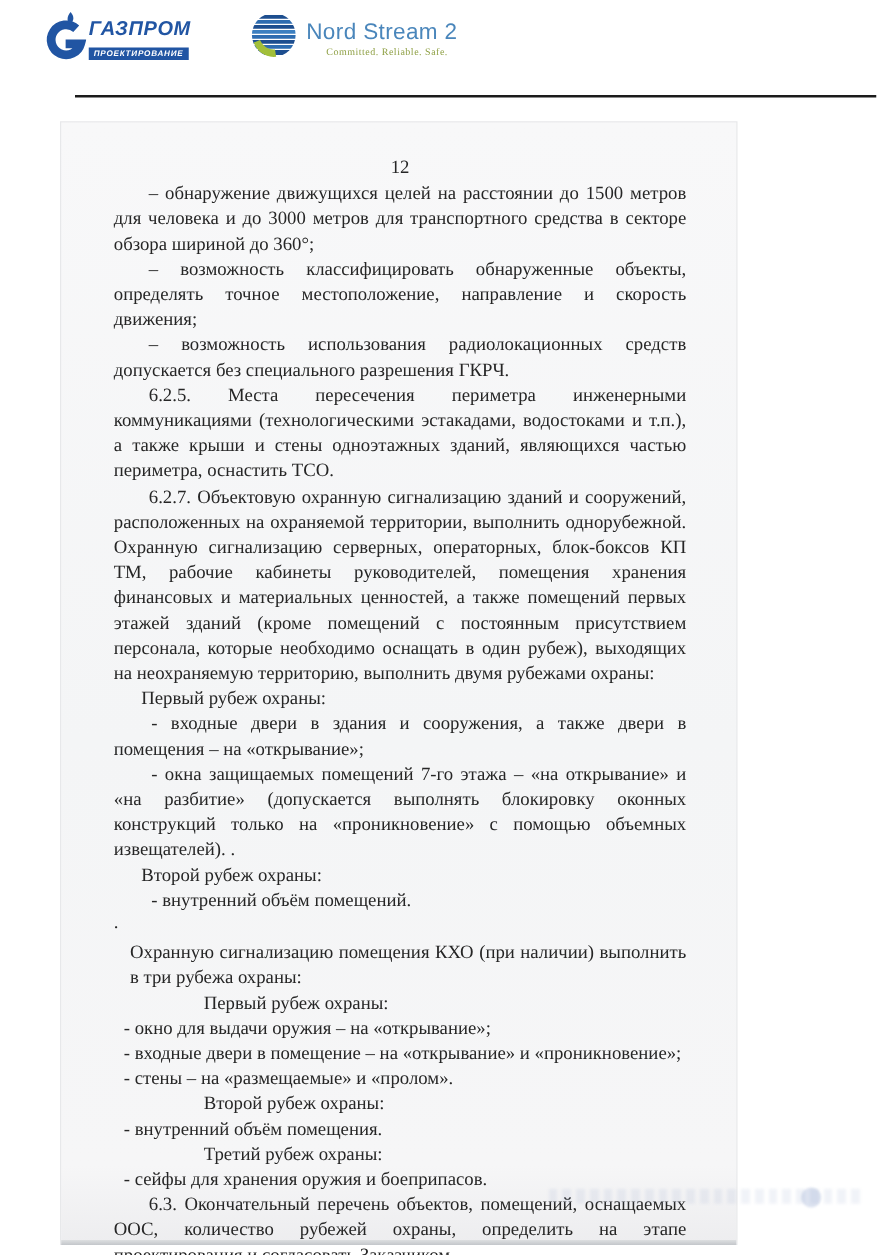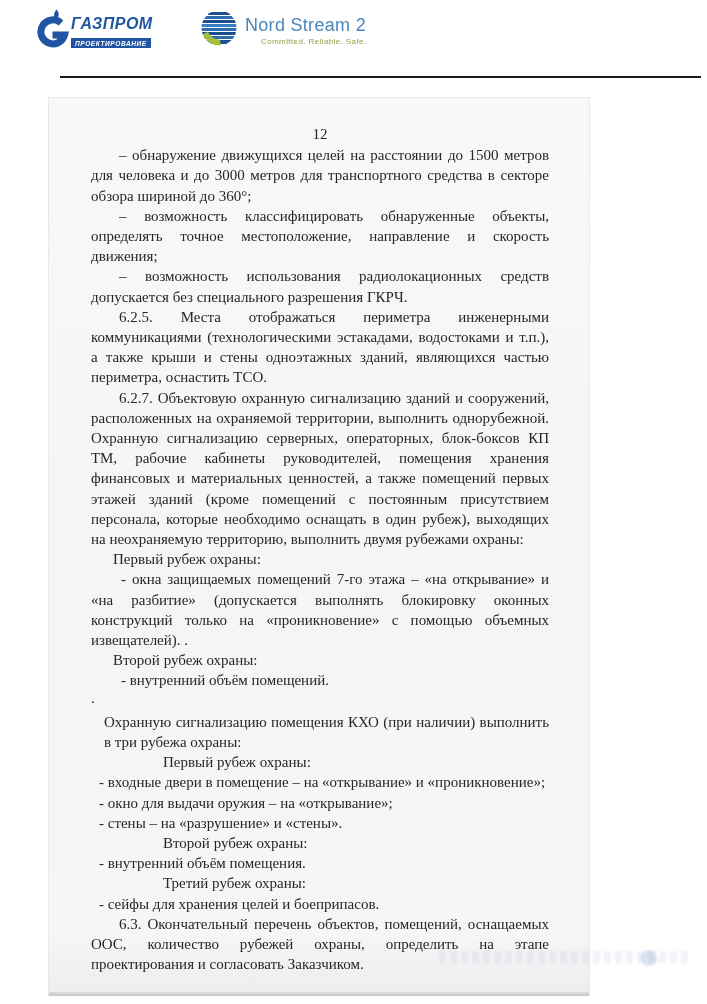--- a/index.html
+++ b/index.html
@@ -28,21 +28,21 @@
     font-size:6.5px;letter-spacing:.6px;padding:2px 4px 1px;line-height:7px;
   }
   .ns{position:absolute;left:201px;top:10px;display:flex;align-items:flex-end;}
   .ns-globe{width:36px;height:36px;flex:0 0 auto;}
   .ns-text{margin-left:8px;margin-top:2px;}
   .ns-name{
     font-family:"Liberation Sans",sans-serif;font-size:18px;color:var(--ns-blue);
     letter-spacing:.3px;line-height:20px;
   }
   .ns-tag{
-    font-family:Liberation Sans, sans-serif;font-size:8px;color:var(--ns-green);
+    font-family:Liberation Serif, serif;font-size:8px;color:var(--ns-green);
     letter-spacing:.4px;margin-top:2px;margin-left:16px;
   }
   .rule{position:absolute;left:60px;top:76px;width:641px;height:2px;background:#1b1b1b;}
   
   .scan{
     position:absolute;left:48px;top:97px;width:542px;height:899px;
     background:linear-gradient(180deg,#f8f8f9 0%,#f4f5f6 55%,#f6f6f7 93%,#ededef 100%);
     border:1px solid #e7e8ea;box-sizing:border-box;
   }
   .scan::after{
@@ -117,36 +117,37 @@
 
   <div class="rule"></div>
 
   <div class="scan">
     <div class="scan-text">
       <p class="pageno">12</p>
       <div>
           <p class="para dash">– обнаружение движущихся целей на расстоянии до 1500 метров для человека и до 3000 метров для транспортного средства в секторе обзора шириной до 360°;</p>
           <p class="para dash">– возможность классифицировать обнаруженные объекты, определять точное местоположение, направление и скорость движения;</p>
           <p class="para dash">– возможность использования радиолокационных средств допускается без специального разрешения ГКРЧ.</p>
-          <p class="para dash">6.2.5. Места отображаться периметра инженерными коммуникациями (технологическими эстакадами, водостоками и т.п.), а также крыши и стены одноэтажных зданий, являющихся частью периметра, оснастить ТСО.</p>
+          <p class="para dash">6.2.5. Места пересечения периметра инженерными коммуникациями (технологическими эстакадами, водостоками и т.п.), а также крыши и стены одноэтажных зданий, являющихся частью периметра, оснастить ТСО.</p>
           <p class="para dash">6.2.7. Объектовую охранную сигнализацию зданий и сооружений, расположенных на охраняемой территории, выполнить однорубежной. Охранную сигнализацию серверных, операторных, блок-боксов КП ТМ, рабочие кабинеты руководителей, помещения хранения финансовых и материальных ценностей, а также помещений первых этажей зданий (кроме помещений с постоянным присутствием персонала, которые необходимо оснащать в один рубеж), выходящих на неохраняемую территорию, выполнить двумя рубежами охраны:</p>
           <p class="para sub1">Первый рубеж охраны:</p>
+          <p class="para item1">- входные двери в здания и сооружения, а также двери в помещения – на «открывание»;</p>
           <p class="para item1">- окна защищаемых помещений 7-го этажа – «на открывание» и «на разбитие» (допускается выполнять блокировку оконных конструкций только на «проникновение» с помощью объемных извещателей). .</p>
           <p class="para sub1">Второй рубеж охраны:</p>
           <p class="para item1">- внутренний объём помещений.</p>
           <p class="para dot">.</p>
           <p class="para flush gap">Охранную сигнализацию помещения КХО (при наличии) выполнить в три рубежа охраны:</p>
           <p class="para sub2">Первый рубеж охраны:</p>
+          <p class="para item2">- окно для выдачи оружия – на «открывание»;</p>
           <p class="para item2">- входные двери в помещение – на «открывание» и «проникновение»;</p>
-          <p class="para item2">- окно для выдачи оружия – на «открывание»;</p>
-          <p class="para item2">- стены – на «разрушение» и «стены».</p>
+          <p class="para item2">- стены – на «размещаемые» и «пролом».</p>
           <p class="para sub2">Второй рубеж охраны:</p>
           <p class="para item2">- внутренний объём помещения.</p>
           <p class="para sub2">Третий рубеж охраны:</p>
-          <p class="para item2">- сейфы для хранения целей и боеприпасов.</p>
+          <p class="para item2">- сейфы для хранения оружия и боеприпасов.</p>
           <p class="para dash">6.3. Окончательный перечень объектов, помещений, оснащаемых ООС, количество рубежей охраны, определить на этапе проектирования и согласовать Заказчиком.</p>
         </div>
     </div>
     <div class="artifact-band"></div>
     <div class="artifact-circle"></div>
   </div>
 
 </div>
 
 </body></html>

